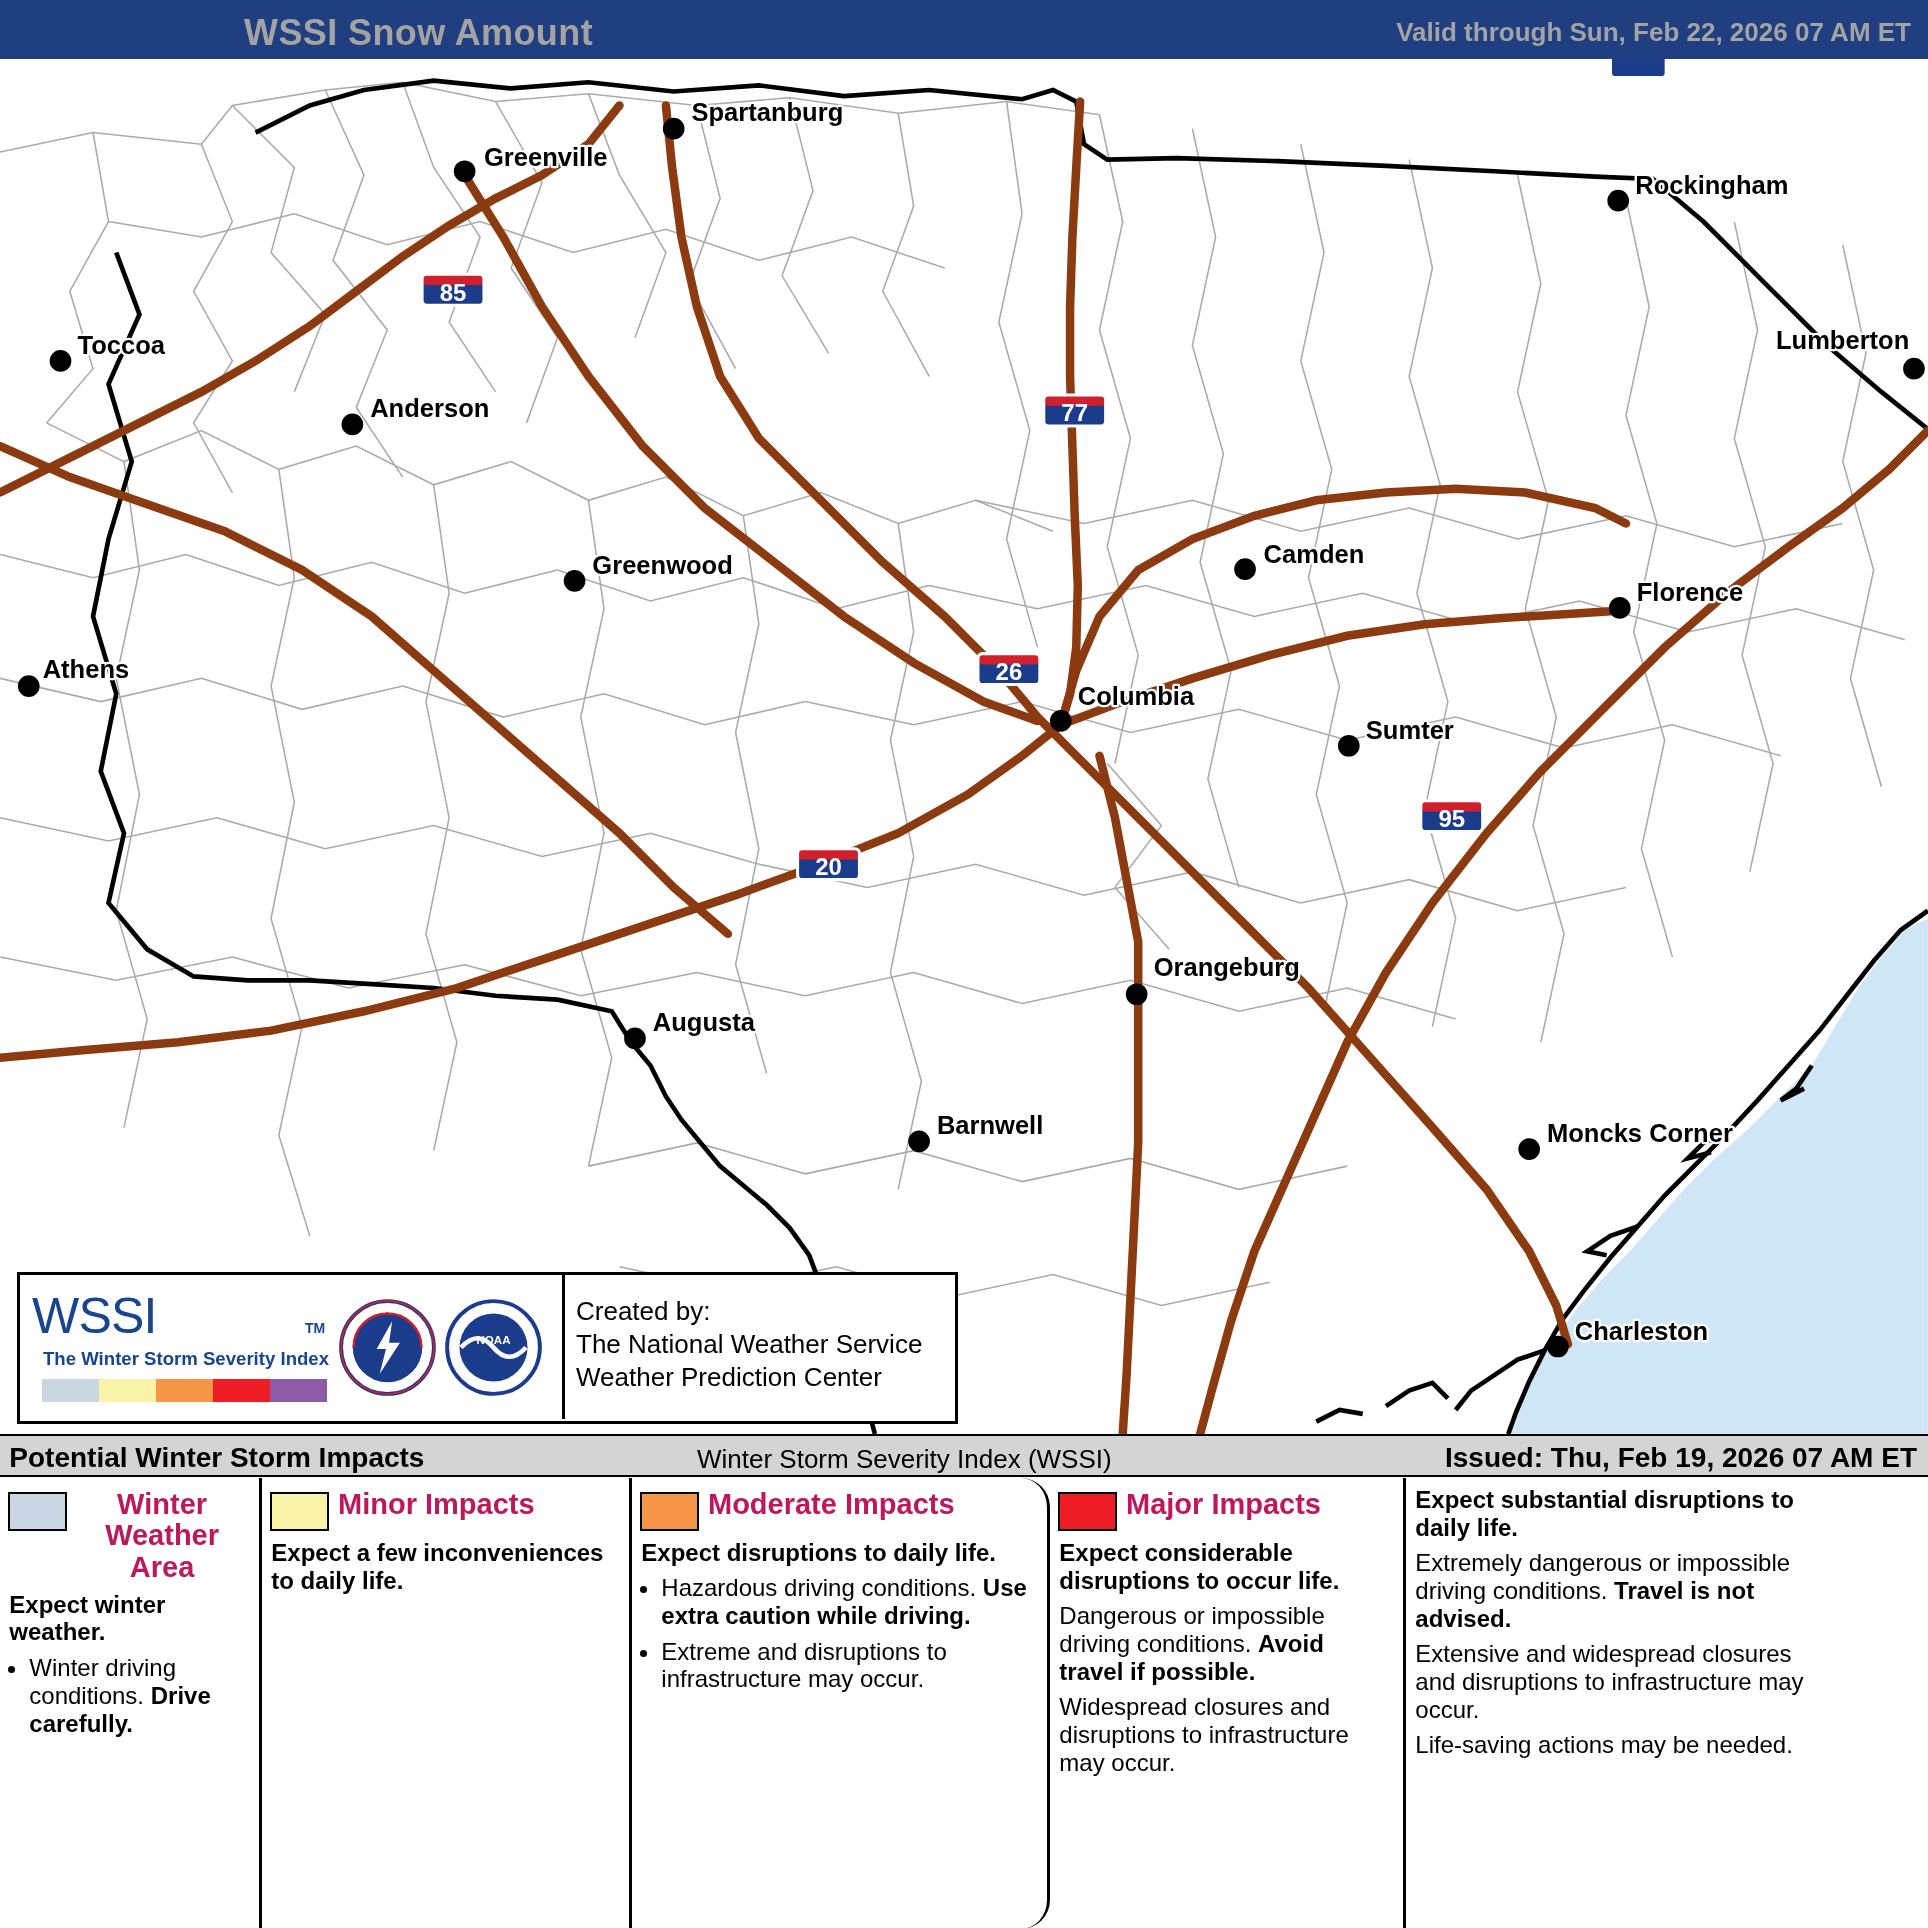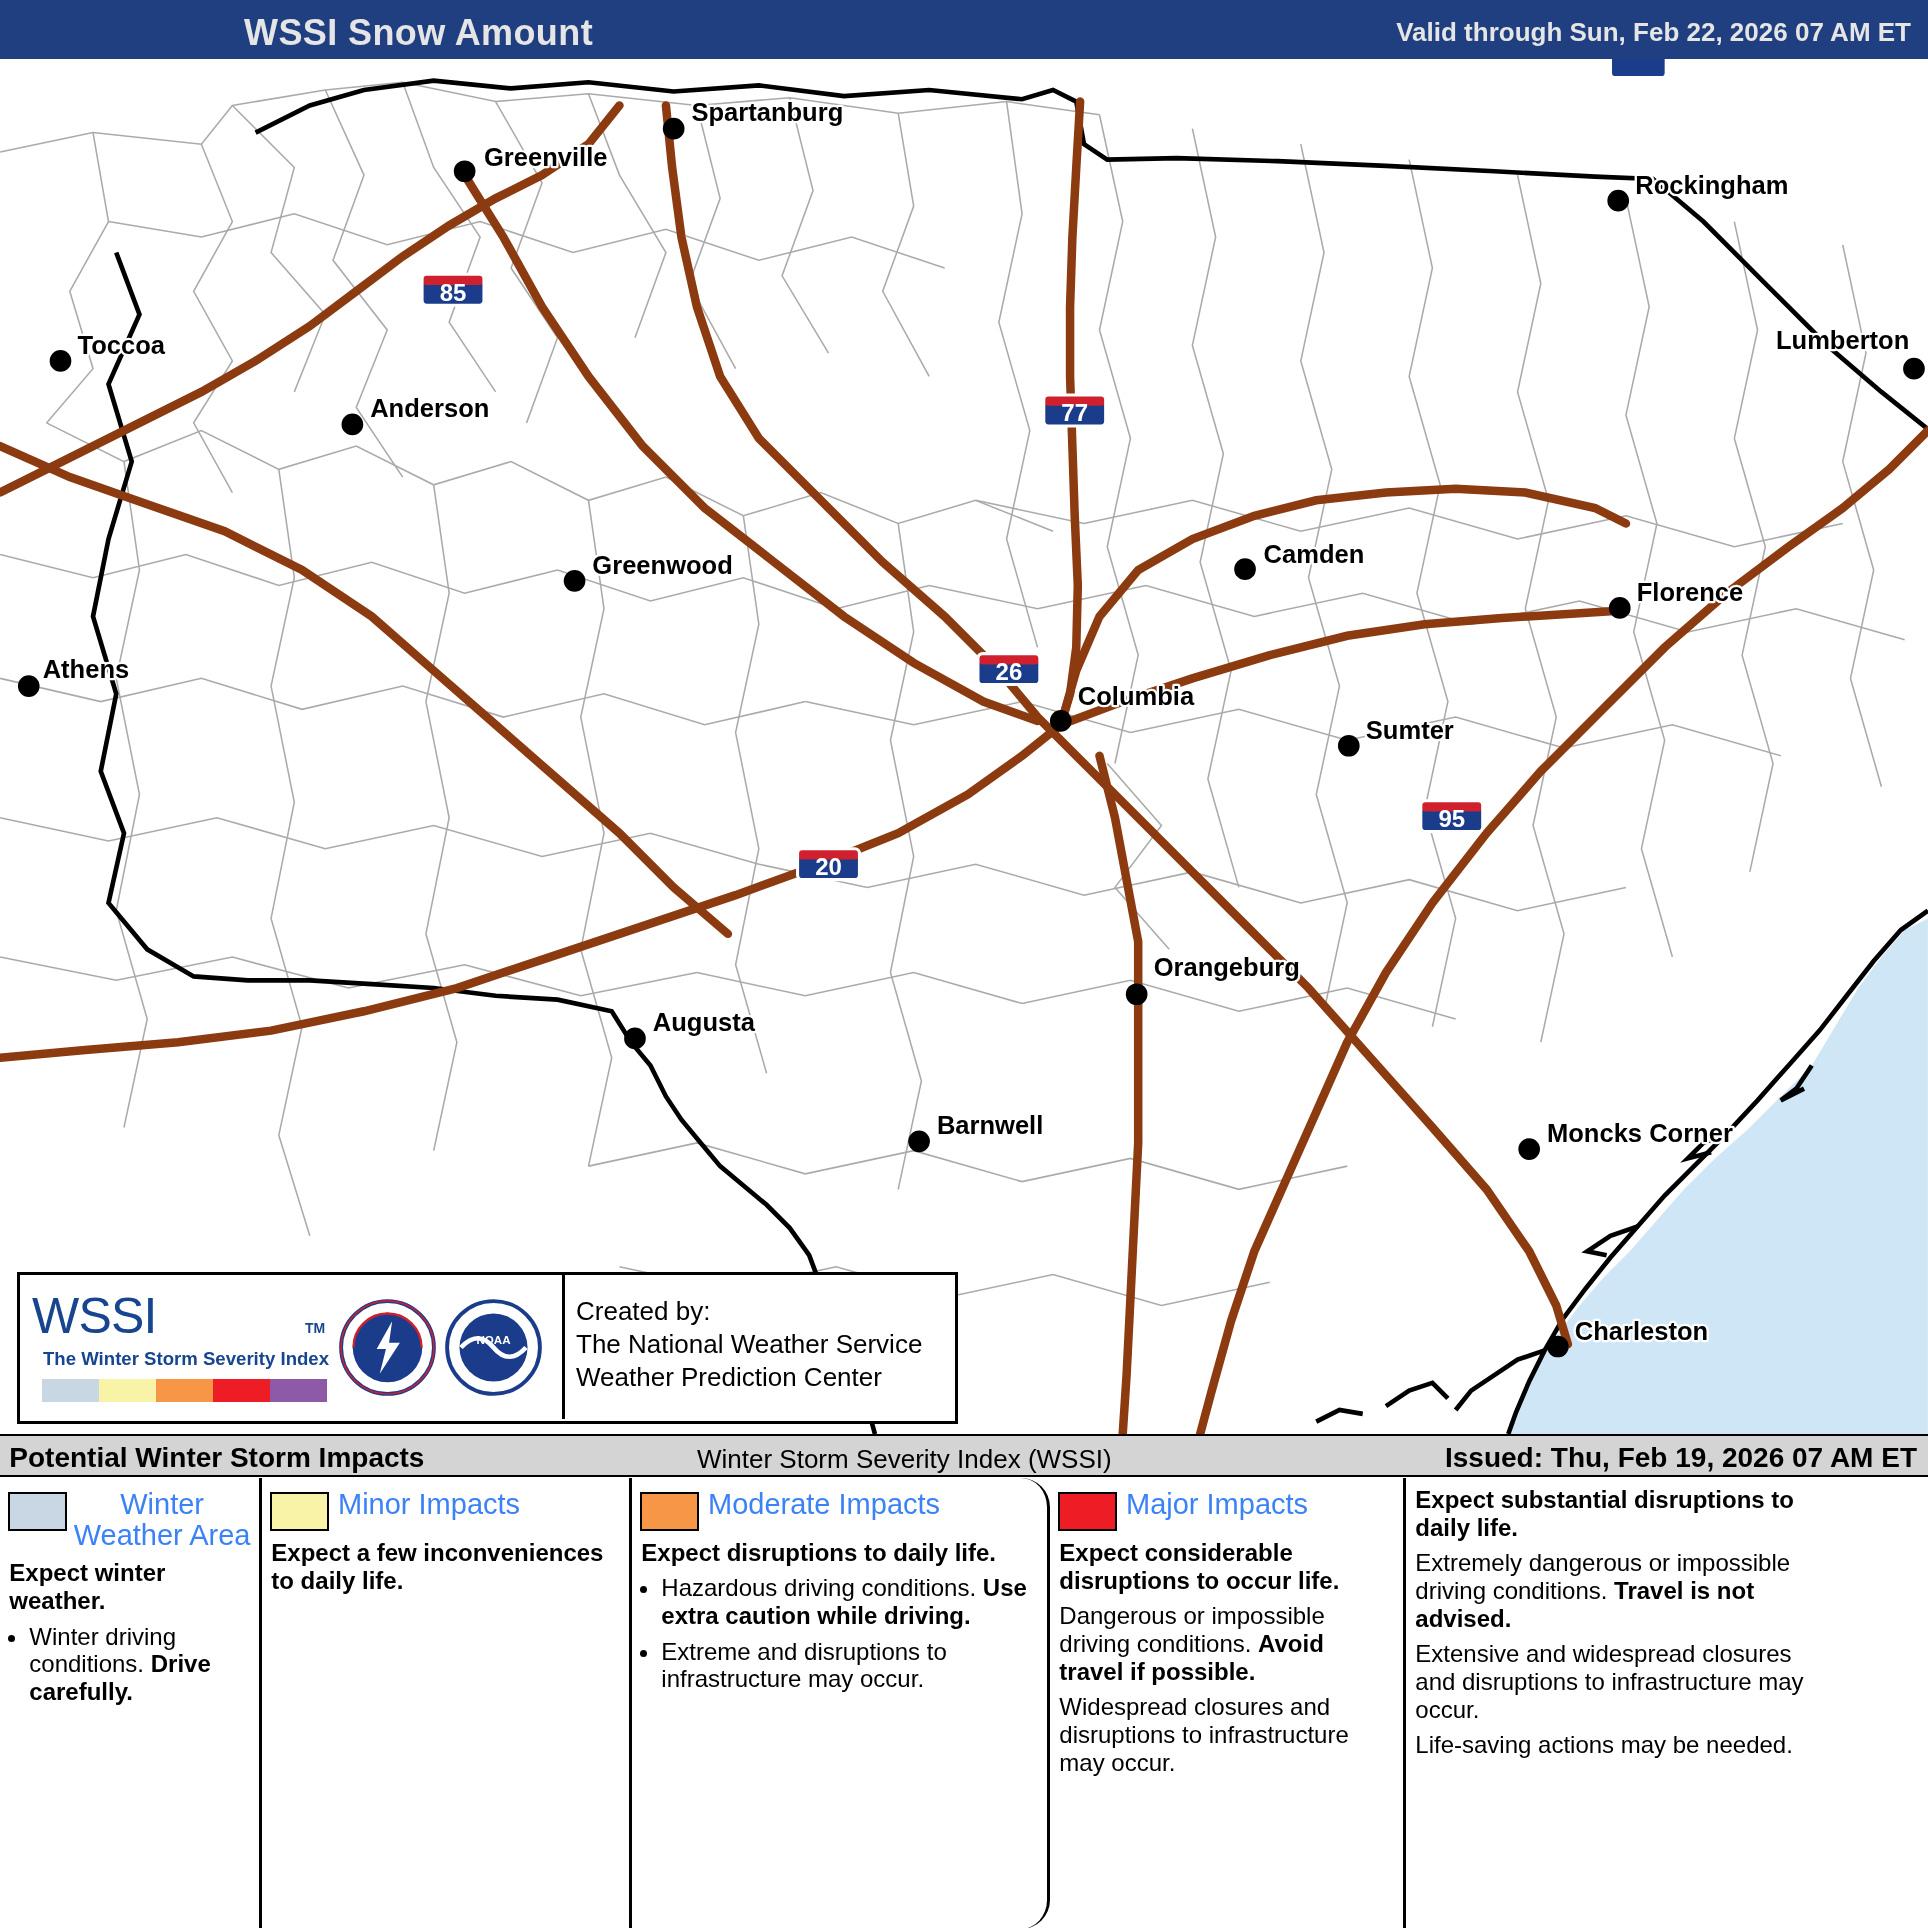--- a/index.html
+++ b/index.html
@@ -15,21 +15,21 @@
     position: relative;
   }
 
   
   #header {
     position: absolute;
     left: 0; top: 0;
     width: 1928px;
     height: 60px;
     background: #1f3f80;
-    color: #e5e5e5;
+    color: #a3a3a3;
     box-sizing: border-box;
   }
   #header .title {
     position: absolute;
     left: 244px;
     top: 12.4px;
     font-size: 36px;
     font-weight: bold;
     letter-spacing: 0.4px;
   }
@@ -204,22 +204,22 @@
   .leg-chip {
     width: 59px;
     height: 39px;
     border: 2.3px solid #000000;
     box-sizing: border-box;
     flex: 0 0 auto;
     margin-top: 3.1px;
   }
   .leg-title {
     font-size: 29px;
-    font-weight: normal;
-    color: #3b82f6;
+    font-weight: bold;
+    color: #be185d;
     margin-left: 9.3px;
     line-height: 1.08;
   }
   .leg-col.c0 .leg-title { text-align: center; width: 100%; margin-left: 6.2px; }
 
   .leg-body {
     padding: 4.6px 9.3px 0 9.3px;
     font-size: 24px;
     color: #000000;
     line-height: 1.16;

